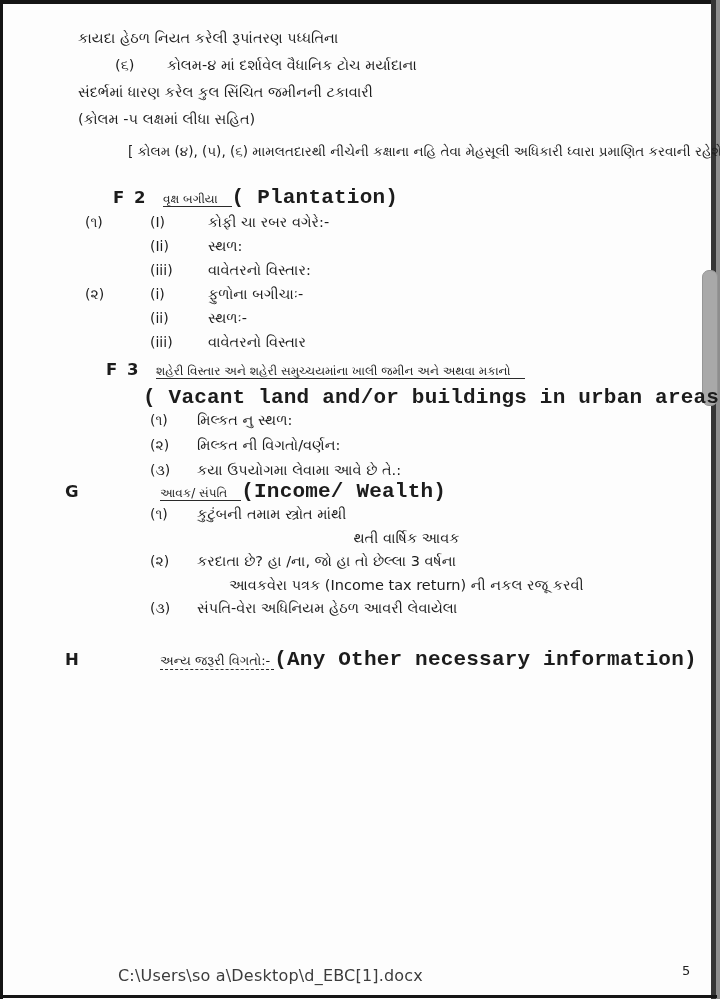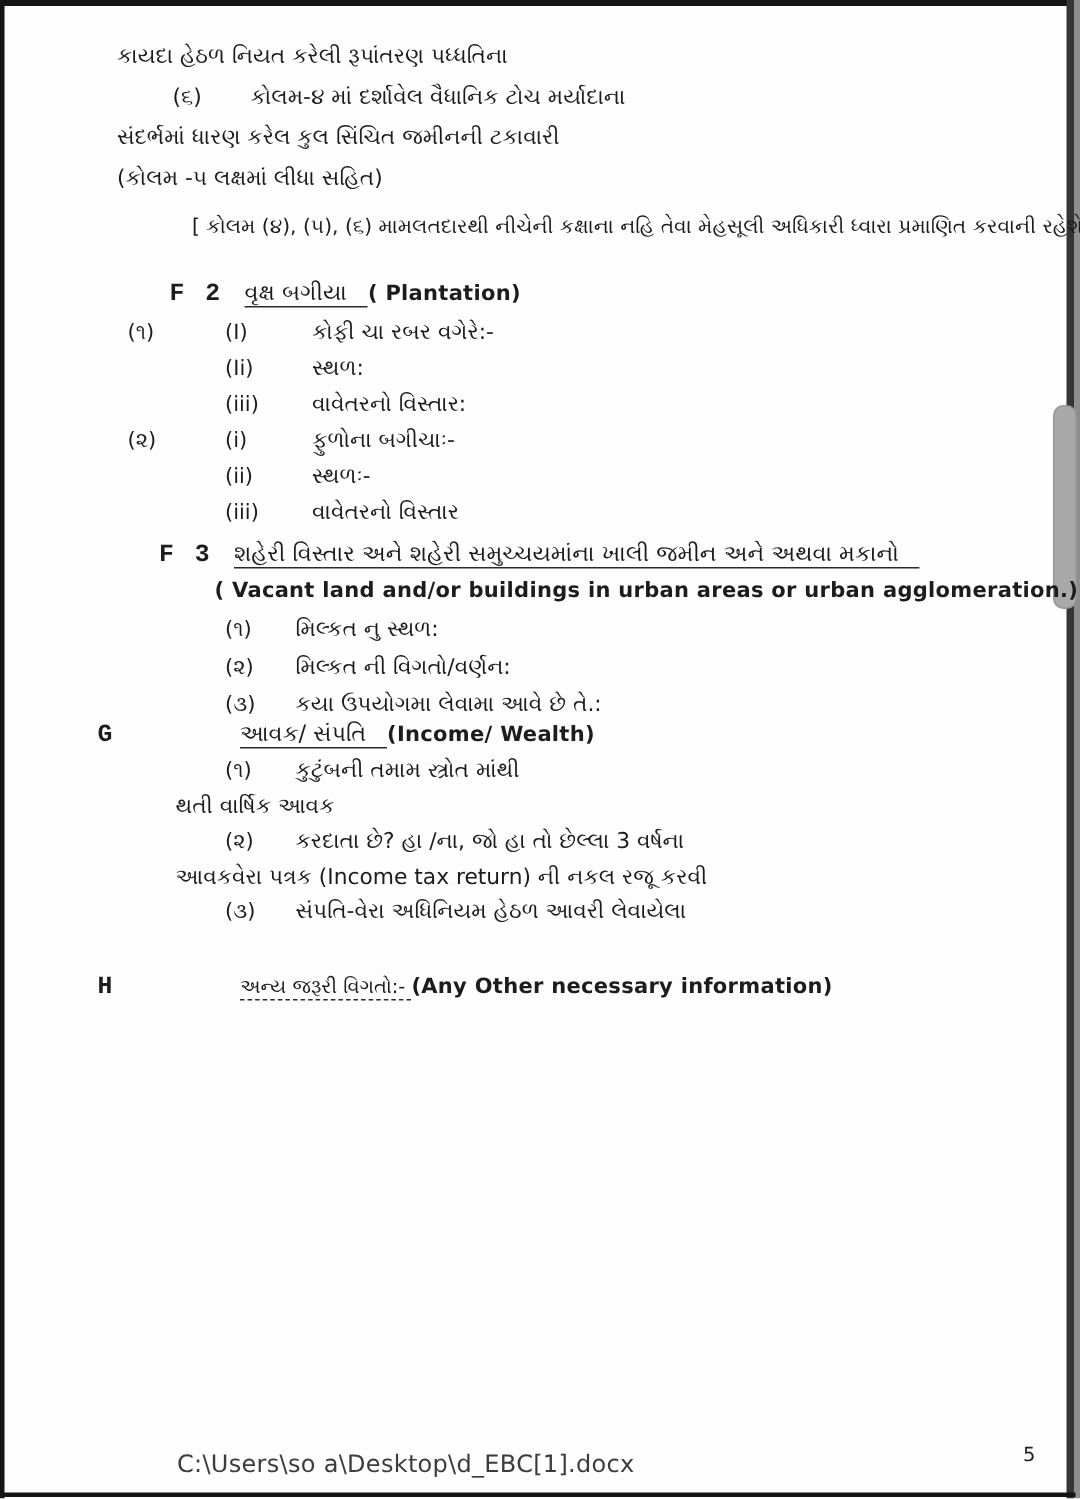--- a/index.html
+++ b/index.html
@@ -15,24 +15,24 @@
   .edge-right-dark{left:711px;top:0;width:5px;height:999px;background:#353535;}
   .edge-right-gray{left:716px;top:0;width:4px;height:999px;background:#8e8e8e;}
   .edge-bottom{left:0;top:995px;width:717px;height:3px;background:#151515;}
   .scroll-thumb{
     position:absolute;left:702px;top:270px;width:14px;height:134px;
     background:#a9a9a9;border:1px solid #969696;border-radius:7px;
   }
   .blk{position:absolute;left:0;right:24px;}
   .row{white-space:nowrap;display:flex;align-items:baseline;}
   .txt{font-size:14.5px;}
-  .gu-title{font-size:15px;border-bottom:1px solid #2a2a2a;padding-right:14px;}
+  .gu-title{font-size:12px;border-bottom:1px solid #2a2a2a;padding-right:14px;}
   .gu-title-dashed{font-size:13px;border-bottom:1px dashed #2a2a2a;padding-right:4px;}
-  .en-bold{font-weight:bold;font-size:14px;letter-spacing:.2px;}
-  .sec-code{font-weight:bold;font-size:16.5px;letter-spacing:2px;font-family:Liberation Mono, monospace;}
+  .en-bold{font-weight:bold;font-size:21px;letter-spacing:.2px;font-family:Liberation Mono, monospace;}
+  .sec-code{font-weight:bold;font-size:16.5px;letter-spacing:2px;}
 
   
   #intro{top:30px;}
   #intro .row{height:27px;}
   .pad167{padding-left:78px;}
   .pad130{padding-left:128px;}
   .pad115{padding-left:115px;}
   .m52{display:inline-block;width:52px;flex:none;}
   .note{font-size:13.5px;margin-top:5px;}
 
@@ -49,21 +49,21 @@
   #f3 .hrow{padding-left:106px;height:25px;}
   #f3 .enrow{padding-left:143px;height:26px;margin-top:1px;}
   #f3 .row.item{padding-left:150px;height:25px;}
   .n45{display:inline-block;width:47px;flex:none;font-size:14px;}
 
   
   #g{top:480px;}
   #g .hrow{padding-left:65px;height:26px;}
   .lw95{display:inline-block;width:95px;flex:none;}
   #g .row.item{padding-left:150px;height:23.5px;}
-  #g .row.cont{padding-left:117px;height:23.5px;}
+  #g .row.cont{padding-left:117px;height:23.5px;justify-content:center;}
 
   
   #h{top:648px;}
   #h .hrow{padding-left:65px;height:26px;}
 
   
   .footer-path{
     position:absolute;left:118px;top:966px;
     font-size:16px;color:#3c3c3c;letter-spacing:.2px;
   }

